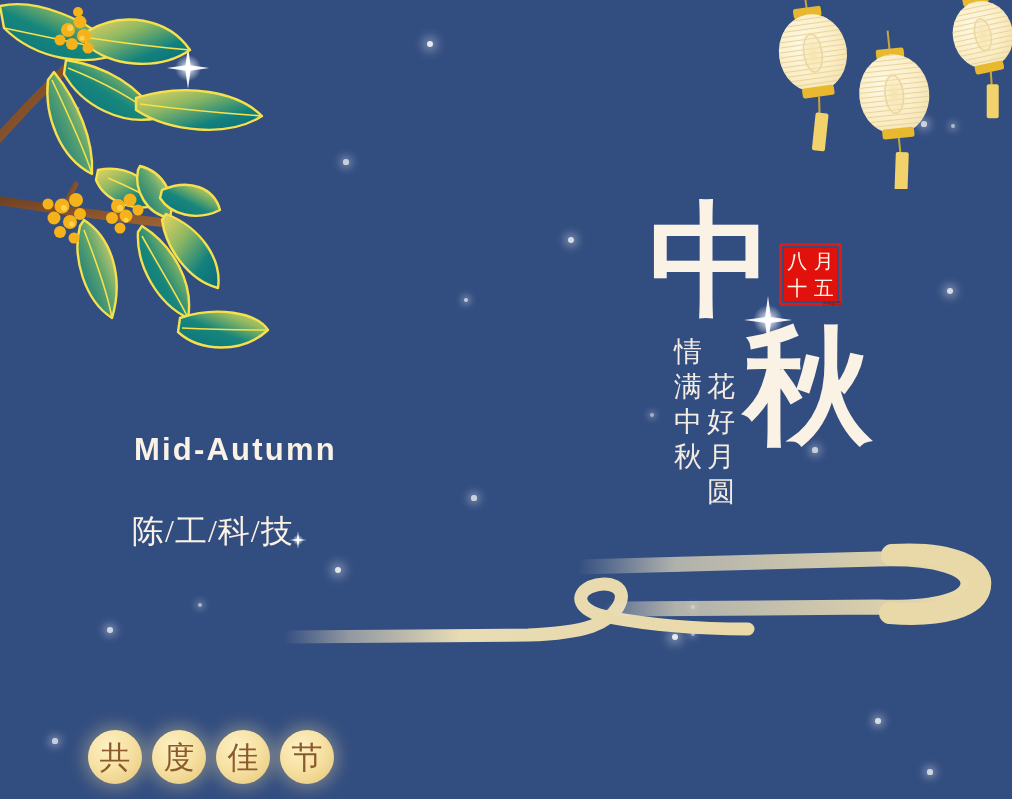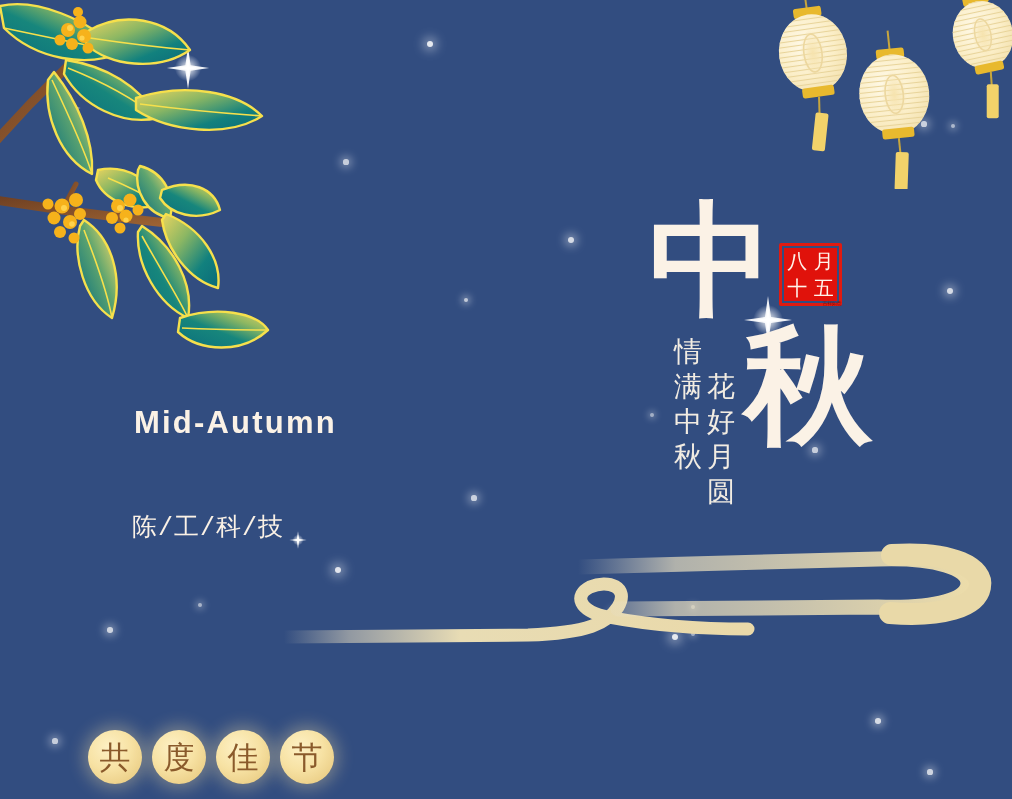--- a/index.html
+++ b/index.html
@@ -41,29 +41,29 @@
   #headline {
     position: absolute;
     left: 134px;
     top: 398px;
     color: #fbf2e6;
     font-size: 31px;
     font-weight: bold;
     letter-spacing: 2.2px;
     line-height: 1.62;
   }
-  #headline div { white-space: nowrap; }
+  #headline div { white-space: nowrap; margin-top: 27px; }
   #brand-line {
     position: absolute;
     left: 132px;
     top: 510px;
     color: #fbf2e6;
-    font-size: 25px;
+    font-size: 32px;
     letter-spacing: 1px;
-    font-family: Liberation Mono, monospace;
+    font-family: Liberation Serif, serif;
     white-space: nowrap;
   }
 
   
   .big-char {
     position: absolute;
     color: #fbf2e6;
     font-family: "DejaVu Sans", sans-serif;
     font-weight: bold;
     line-height: 1;

